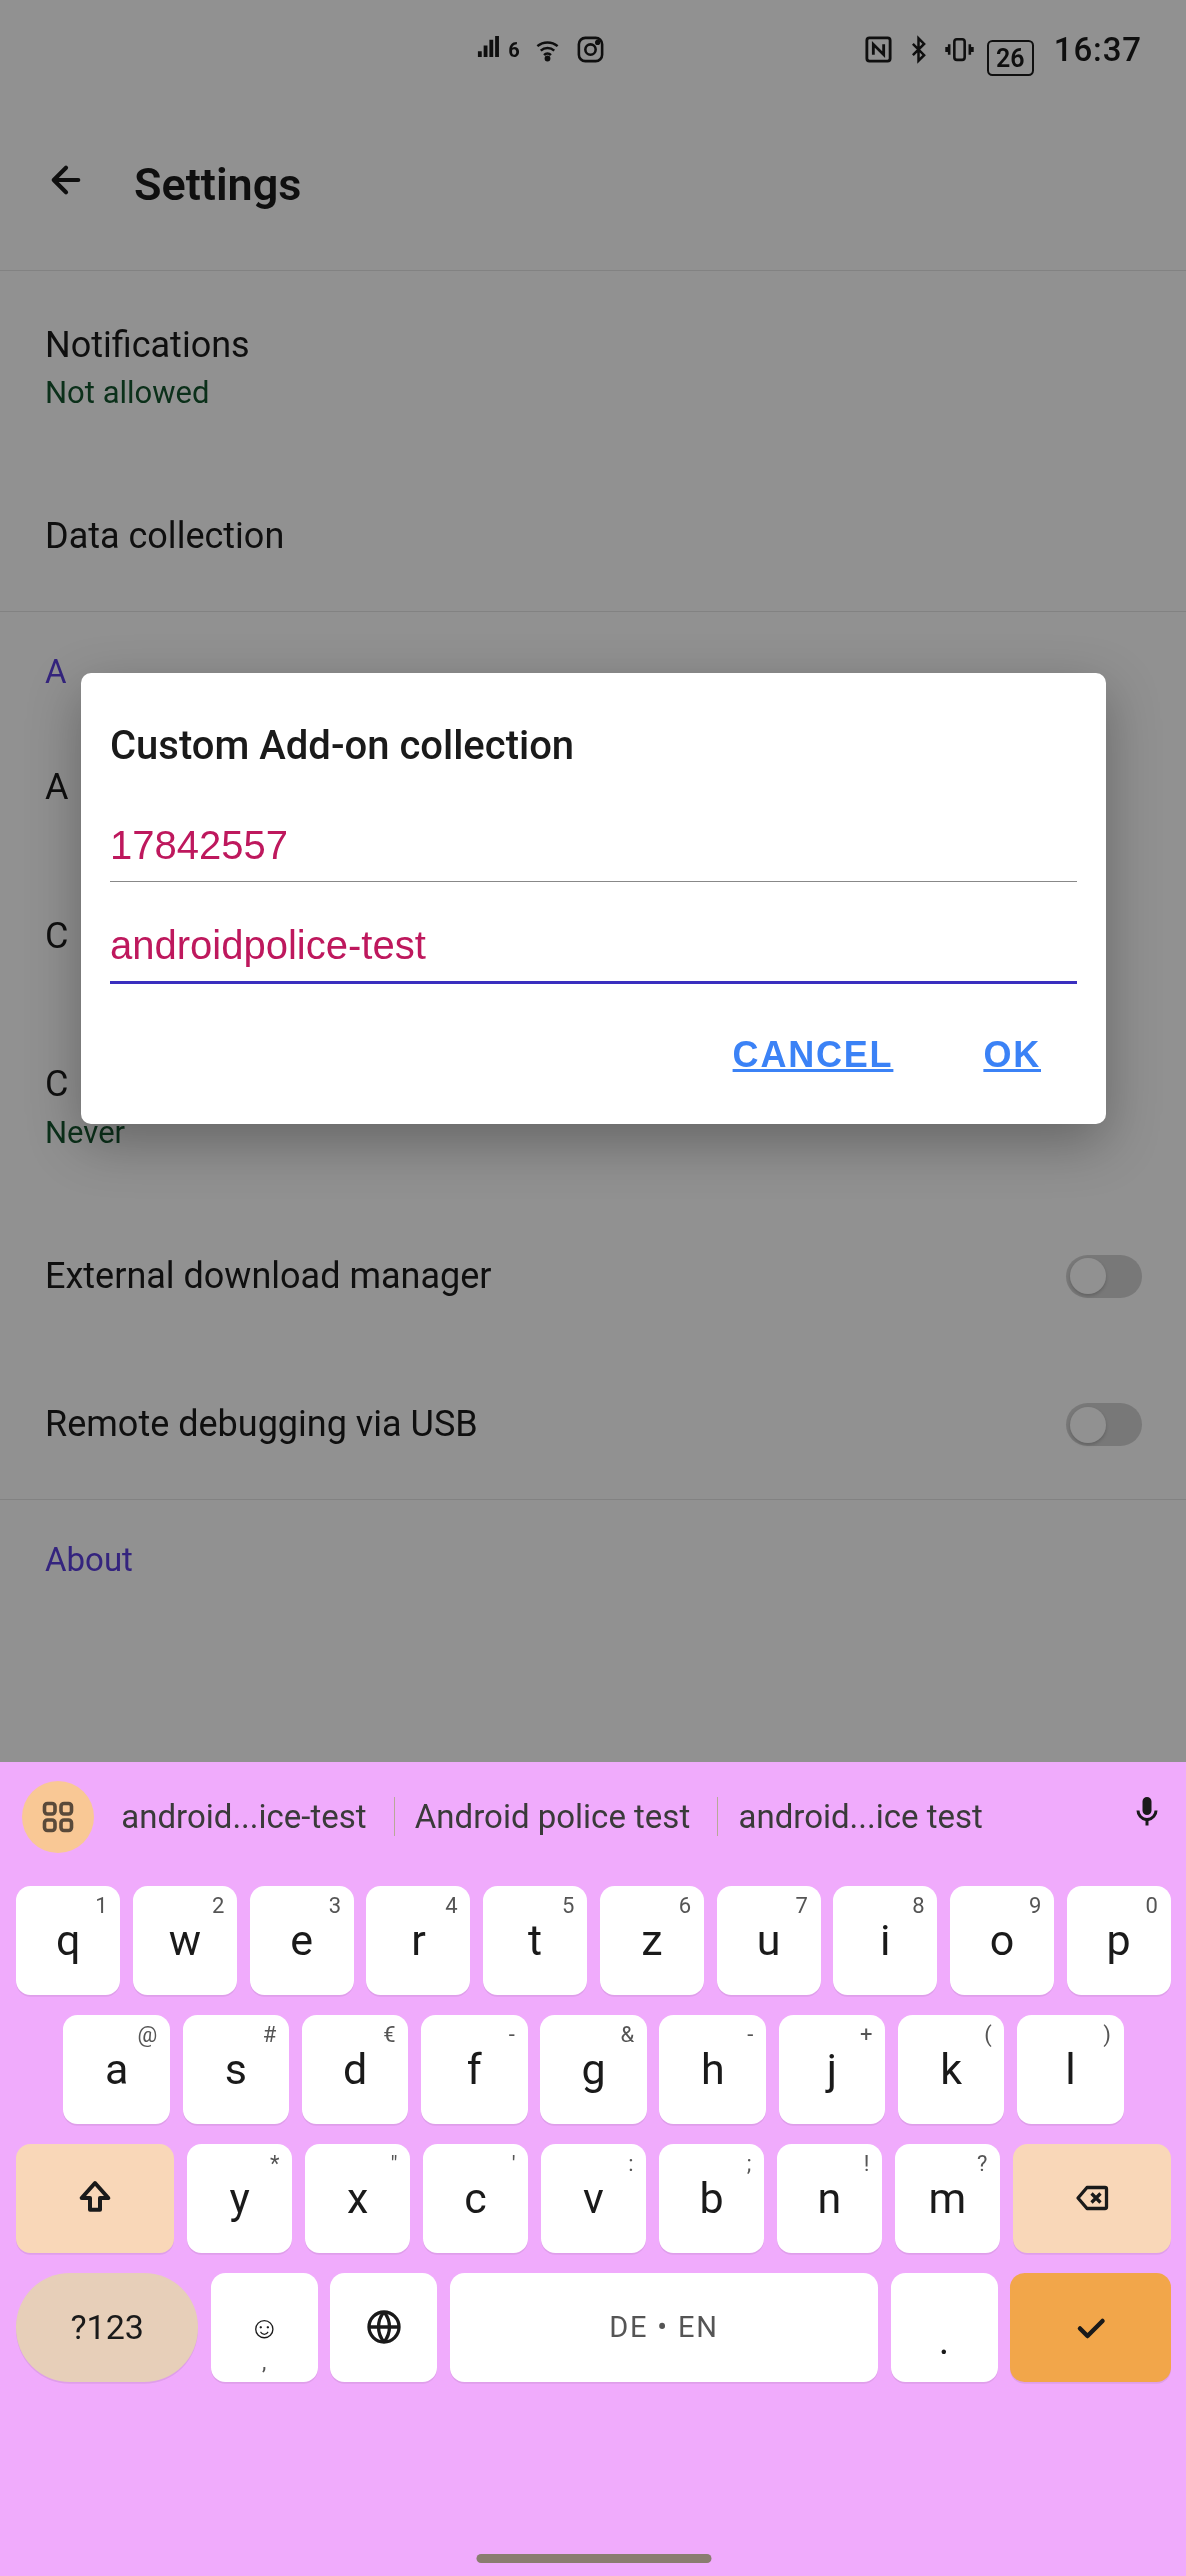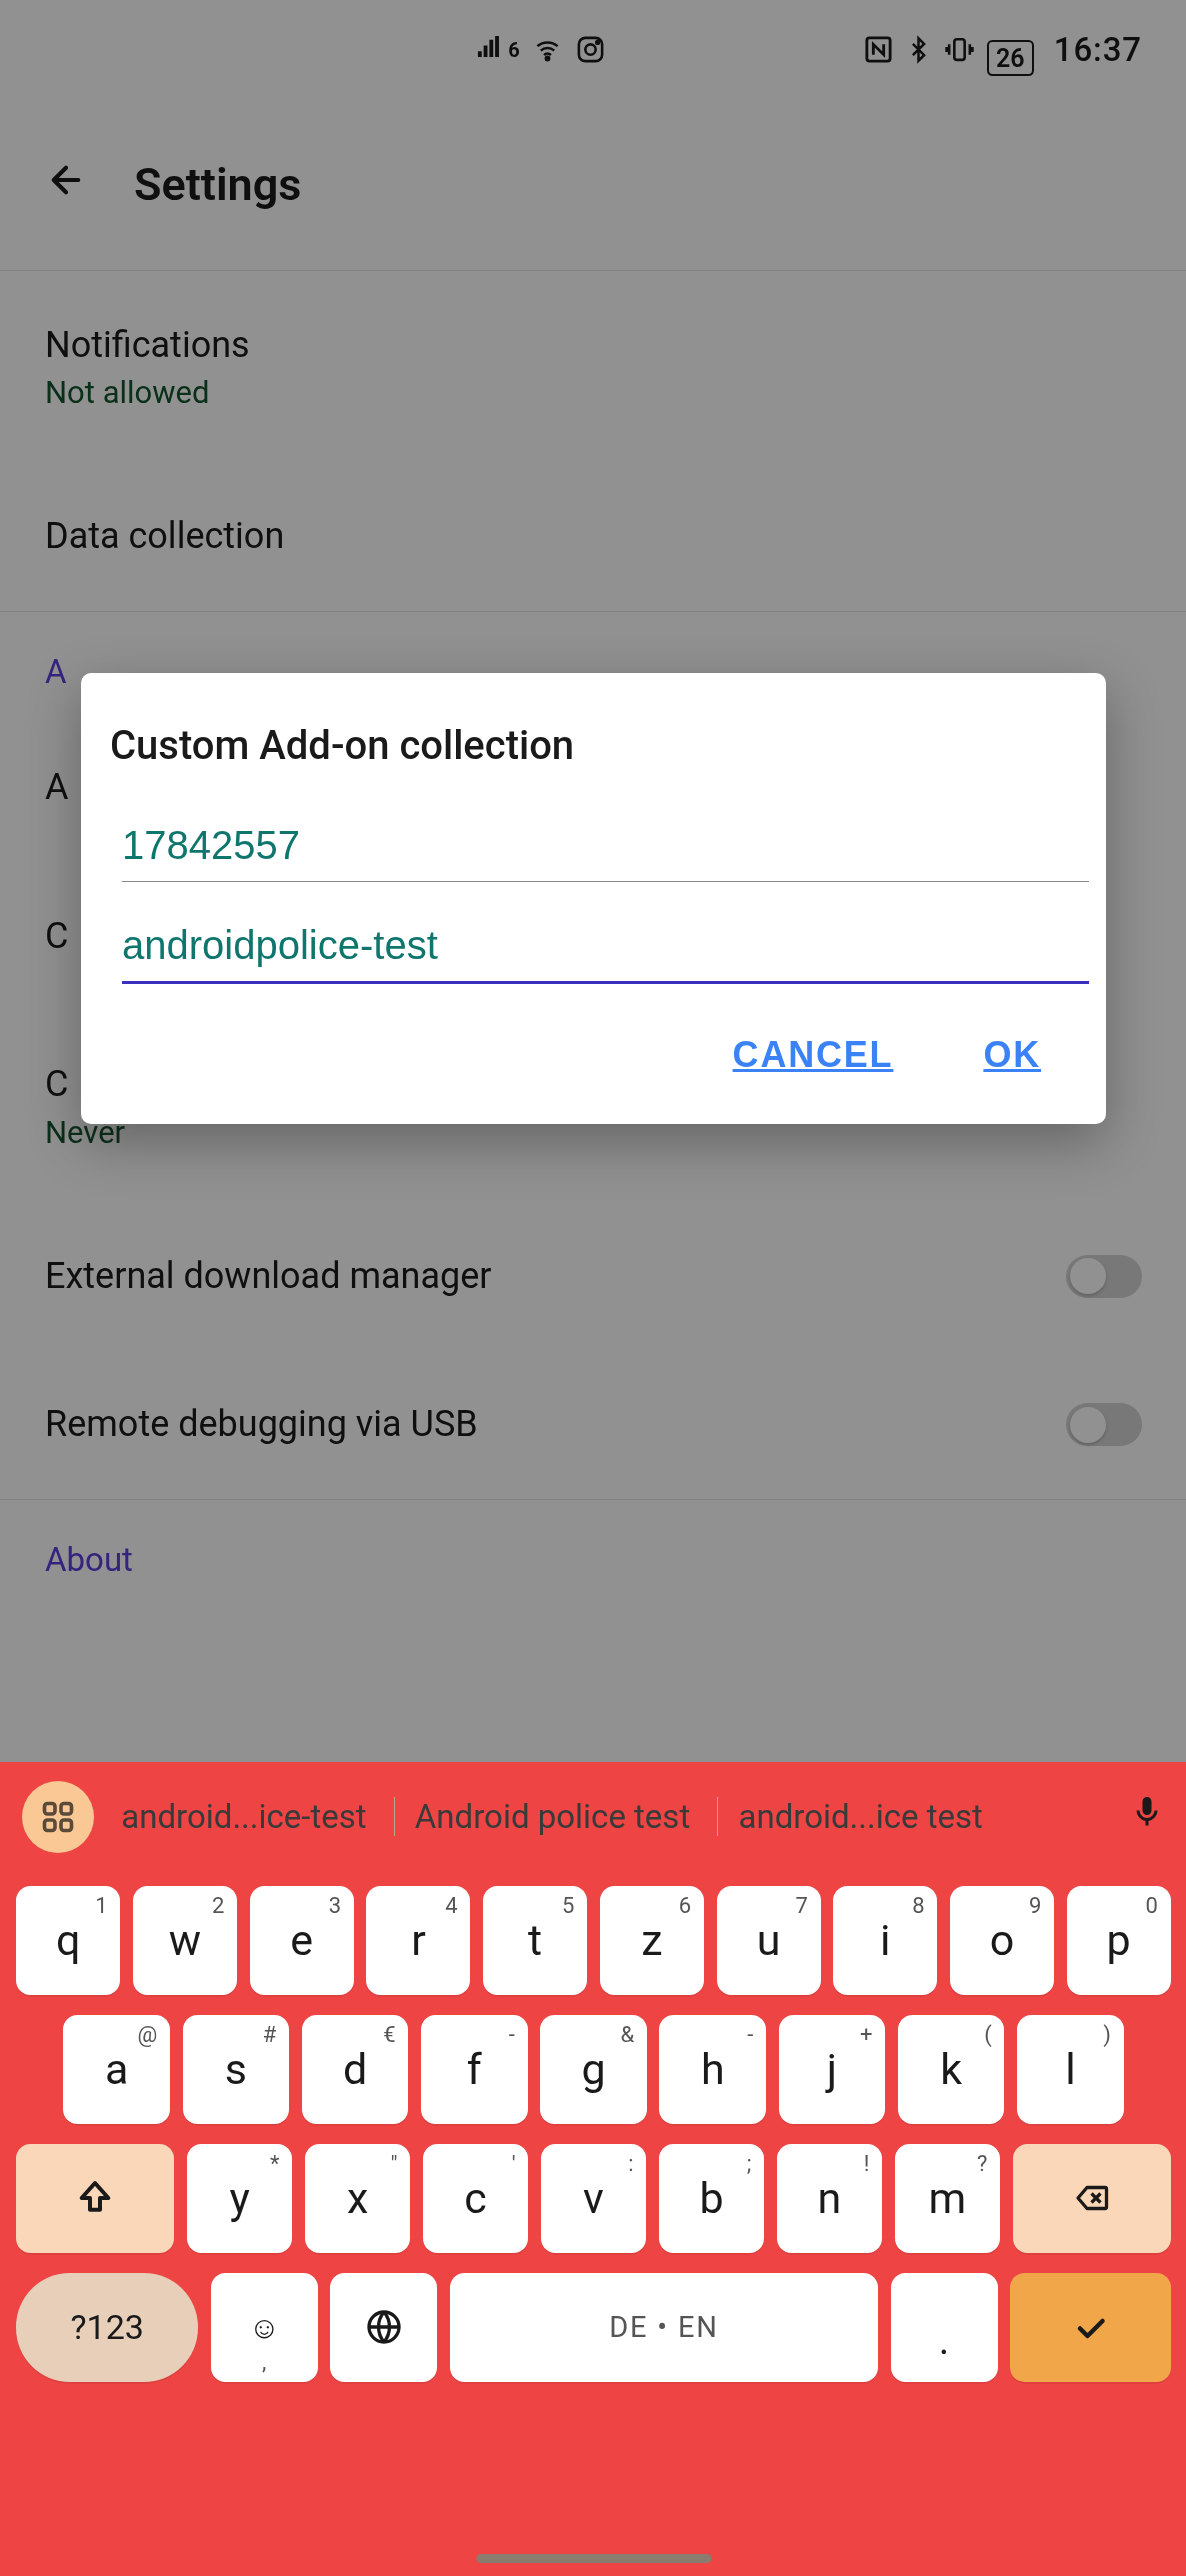--- a/index.html
+++ b/index.html
@@ -29,28 +29,28 @@
   .toggle .knob { width: 36px; height: 36px; background: #fafafa; border-radius: 50%; position: absolute; top: 3.6px; left: 3.6px; box-shadow: 0 1.8px 3.6px rgba(0,0,0,0.2); }
   .divider-line { height: 0.9px; background: #e0e0e0; margin: 0; }
 
   
   .scrim { position: absolute; inset: 0; background: rgba(0,0,0,0.42); }
   .bg-wrap { position: absolute; inset: 0; }
 
   
   .dialog { position: absolute; top: 673px; left: 81px; right: 81px; background: #fff; border-radius: 10px; padding: 49px 29px 33px; box-shadow: 0 18px 54px rgba(0,0,0,0.3); }
   .dialog .dialog-title { font-size: 40px; font-weight: 500; color: #1a1a1a; margin-bottom: 38px; }
-  .dialog .input-line { width: 100%; border: none; border-bottom: 1.8px solid #888; font-size: 40px; padding: 16.3px 0 12.7px; outline: none; color: #0f766e; background: transparent; margin-left: 12px; }
+  .dialog .input-line { width: 100%; border: none; border-bottom: 1.8px solid #888; font-size: 40px; padding: 16.3px 0 12.7px; outline: none; color: #be185d; background: transparent; }
   .dialog .input-line.focused { border-bottom: 3.6px solid #3a2fbf; }
   .dialog .input-wrap { position: relative; margin-bottom: 25px; }
   .dialog .buttons { display: flex; justify-content: flex-end; gap: 54px; margin-top: 36px; padding-right: 18px; }
   .dialog .dlg-btn { color: #3b82f6; font-size: 36px; font-weight: 600; letter-spacing: 1.8px; background: none; border: none; padding: 14.5px 18px; text-decoration: underline; }
 
   
-  .keyboard { position: absolute; left: 0; right: 0; bottom: 0; height: 814px; background: #ef4444; display: flex; flex-direction: column; }
+  .keyboard { position: absolute; left: 0; right: 0; bottom: 0; height: 814px; background: #f0abfc; display: flex; flex-direction: column; }
   .kb-suggest { height: 109px; display: flex; align-items: center; padding: 0 22px; gap: 16.3px; }
   .kb-suggest .chip-btn { width: 72px; height: 72px; background: #f9c895; border-radius: 36px; display: flex; align-items: center; justify-content: center; }
   .kb-suggest .sugg { font-size: 33px; color: #3a3a3a; padding: 0 11px; white-space: nowrap; }
   .kb-suggest .sugg.sep { border-left: 0.9px solid #b8a997; padding-left: 20px; }
   .kb-suggest .mic { margin-left: auto; font-size: 36px; }
   .kb-rows { flex: 1; display: flex; flex-direction: column; gap: 20px; padding: 14.5px 16.3px 22px; }
   .kb-row { display: flex; gap: 12.7px; }
   .kb-row.row-mid { padding: 0 47px; }
   .key { flex: 1; height: 109px; background: #fff; border-radius: 14.5px; display: flex; align-items: center; justify-content: center; position: relative; font-size: 43px; color: #1a1a1a; box-shadow: 0 1.8px 0 rgba(0,0,0,0.07); }
   .key .sec { position: absolute; top: 7.2px; right: 12.7px; font-size: 22px; color: #555; }

